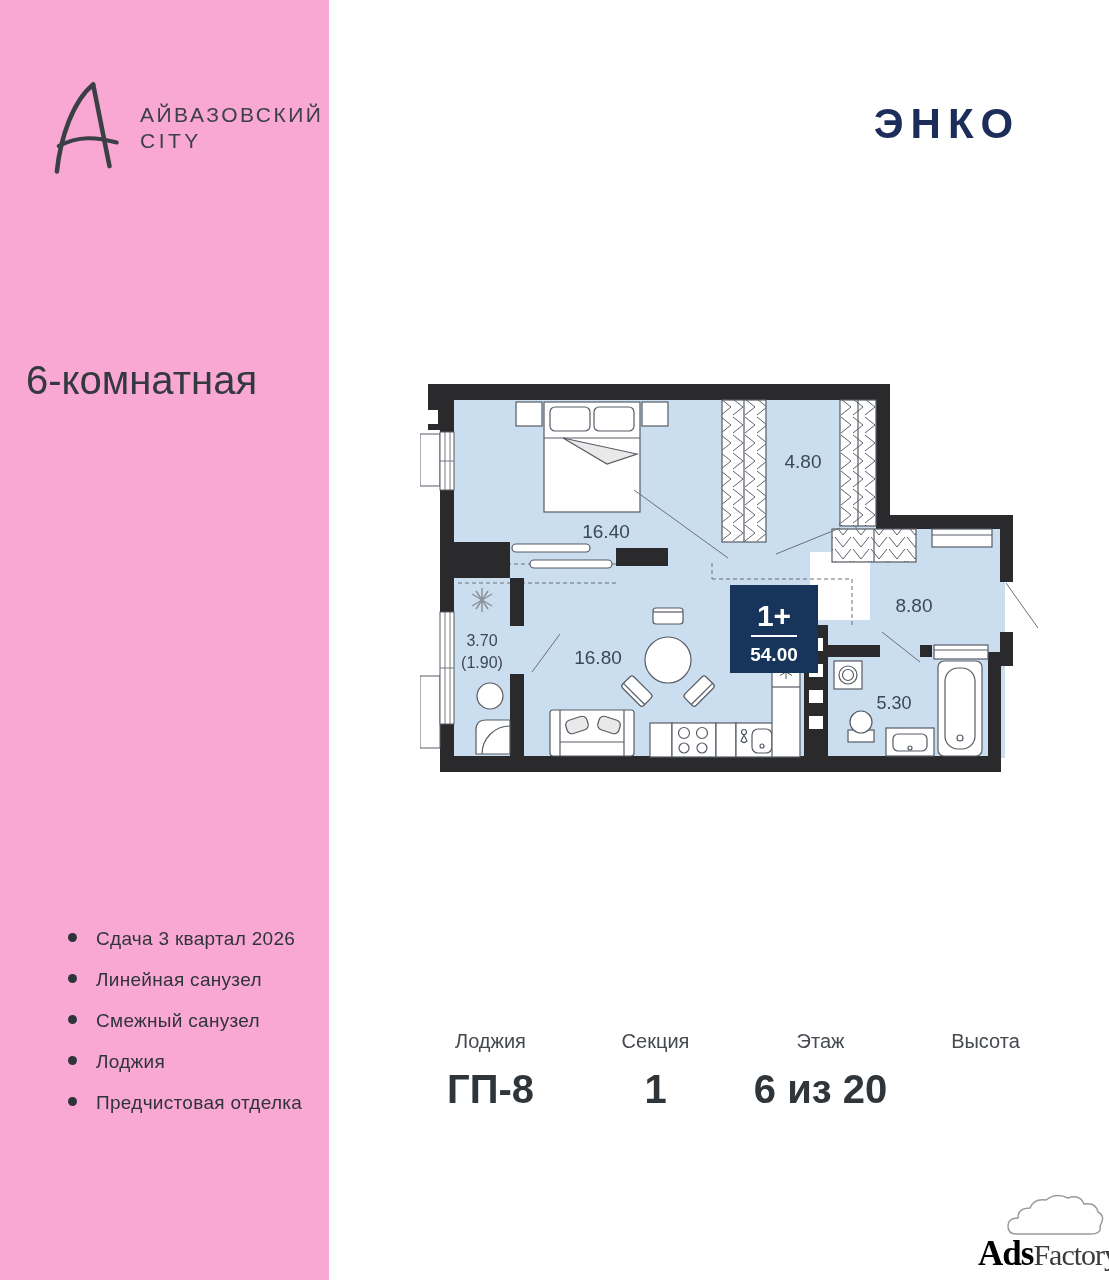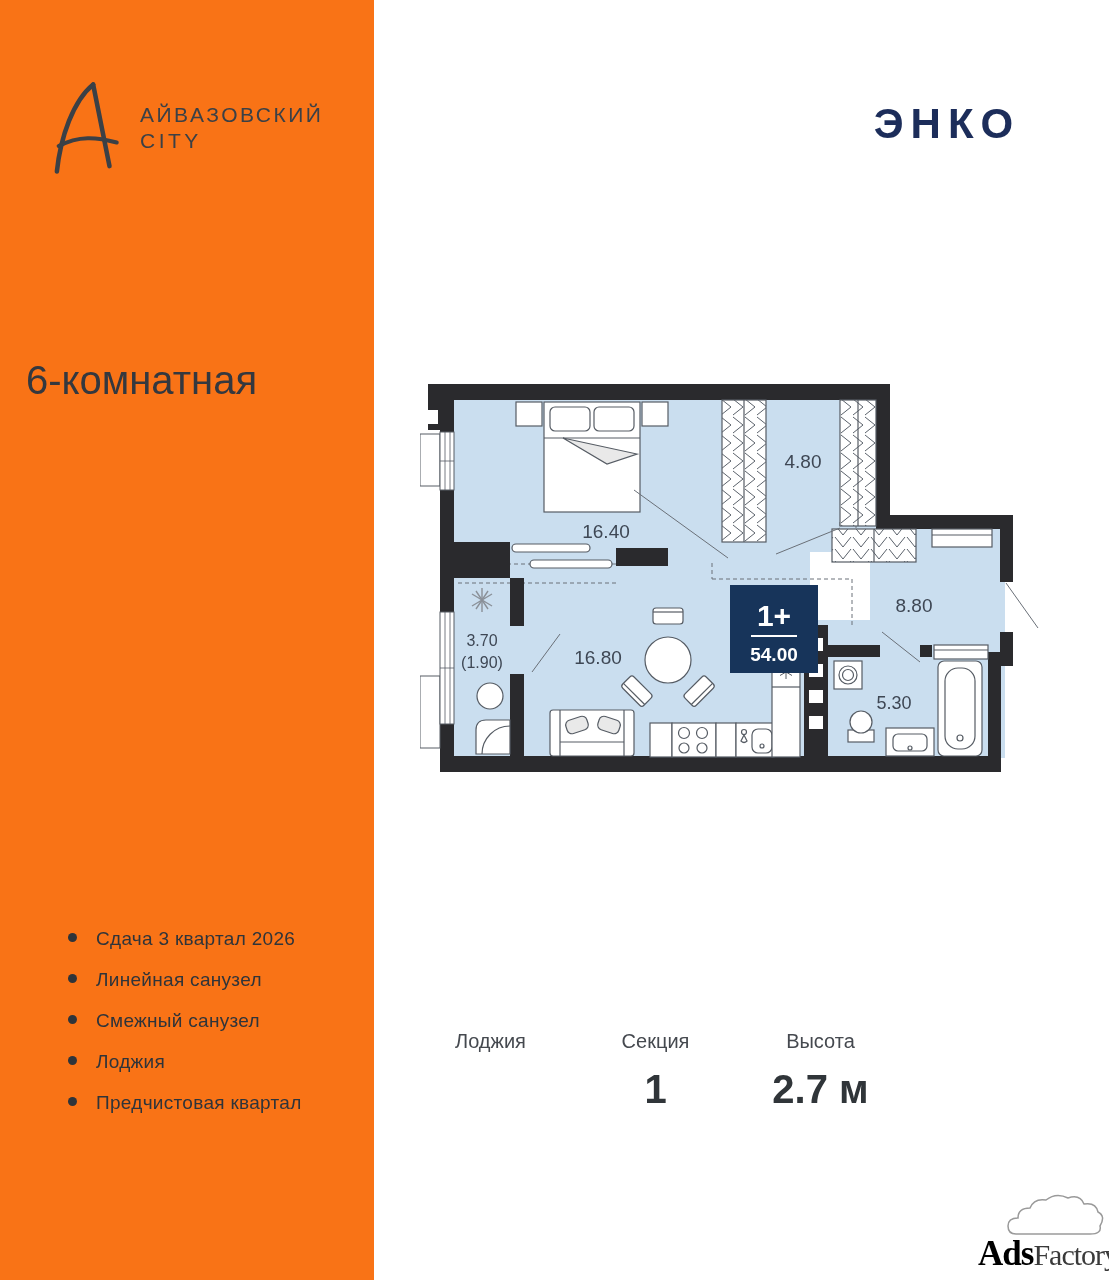--- a/index.html
+++ b/index.html
@@ -4,22 +4,22 @@
 <style>
   html,body{margin:0;padding:0;}
   body{
     width:1109px;height:1280px;position:relative;overflow:hidden;
     background:#ffffff;
     font-family:"Liberation Sans", sans-serif;
     color:#34383f;
   }
   
   .sidebar{
-    position:absolute;left:0;top:0;width:374px;height:1280px;
-    background:#f97316;
+    position:absolute;left:0;top:0;width:329px;height:1280px;
+    background:#f9a8d4;
   }
   .brand{position:absolute;left:46px;top:78px;display:flex;align-items:center;}
   .brand-mark{width:78px;height:100px;}
   .brand-text{margin-left:16px;line-height:1.25;}
   .brand-line1{font-size:21px;letter-spacing:2.5px;font-weight:500;color:#3b4046;}
   .brand-line2{font-size:21px;letter-spacing:3.5px;font-weight:500;color:#3b4046;}
   .area-block{position:absolute;left:36px;top:258px;}
   .area-main{font-size:68px;font-weight:600;color:#34383f;letter-spacing:1px;}
   .area-sup{font-size:38px;font-weight:600;vertical-align:26px;margin-left:2px;}
   .apt-type{position:absolute;left:26px;top:358px;font-size:40px;font-weight:400;color:#34383f;}
@@ -63,21 +63,21 @@
     </div>
   </div>
 
   <div class="apt-type">6-комнатная</div>
 
   <ul class="features">
     <li>Сдача 3 квартал 2026</li>
     <li>Линейная санузел</li>
     <li>Смежный санузел</li>
     <li>Лоджия</li>
-    <li>Предчистовая квартал</li>
+    <li>Предчистовая отделка</li>
   </ul>
 </div>
 
 <svg class="enko" viewBox="0 0 190 56">
   <text x="95" y="42" text-anchor="middle" font-family="Liberation Sans, sans-serif" font-size="42" font-weight="700" letter-spacing="7" fill="#1c2d5a">ЭНКО</text>
 </svg>
 
 <svg class="plan" viewBox="0 0 620 400">
   <defs>
     <pattern id="zz" width="12" height="18" patternUnits="userSpaceOnUse">
@@ -295,28 +295,32 @@
     <rect x="310" y="205" width="88" height="88" fill="#17345a"></rect>
     <text x="354" y="246" text-anchor="middle" font-size="30" font-weight="700" fill="#ffffff">1+</text>
     <line x1="331" y1="256" x2="377" y2="256" stroke="#ffffff" stroke-width="2"></line>
     <text x="354" y="281" text-anchor="middle" font-size="19" font-weight="700" fill="#ffffff">54.00</text>
   </g>
 </svg>
 
 <div class="details">
   <div class="detail-col">
     <div class="detail-label">Лоджия</div>
+    <div class="detail-value">ГП-8</div>
   </div>
   <div class="detail-col">
     <div class="detail-label">Секция</div>
     <div class="detail-value">1</div>
   </div>
   <div class="detail-col">
+    <div class="detail-label">Этаж</div>
+    <div class="detail-value">6 из 20</div>
+  </div>
+  <div class="detail-col">
     <div class="detail-label">Высота</div>
-    <div class="detail-value">2.7 м</div>
   </div>
 </div>
 
 <div class="watermark">
   <svg width="131" height="50" viewBox="0 0 131 50">
     <path d="M38,46 Q30,46 30,38 Q30,30 40,30 Q40,20 52,20 Q56,10 68,12 Q78,4 90,10 Q102,6 106,16 Q118,14 120,24 Q128,28 122,38 Q124,46 112,46 Z" fill="none" stroke="#9a9a9a" stroke-width="1.5"></path>
   </svg>
   <div class="wm-text">
     <span class="wm-ads">Ads</span><span class="wm-factory">Factory</span>
   </div>

